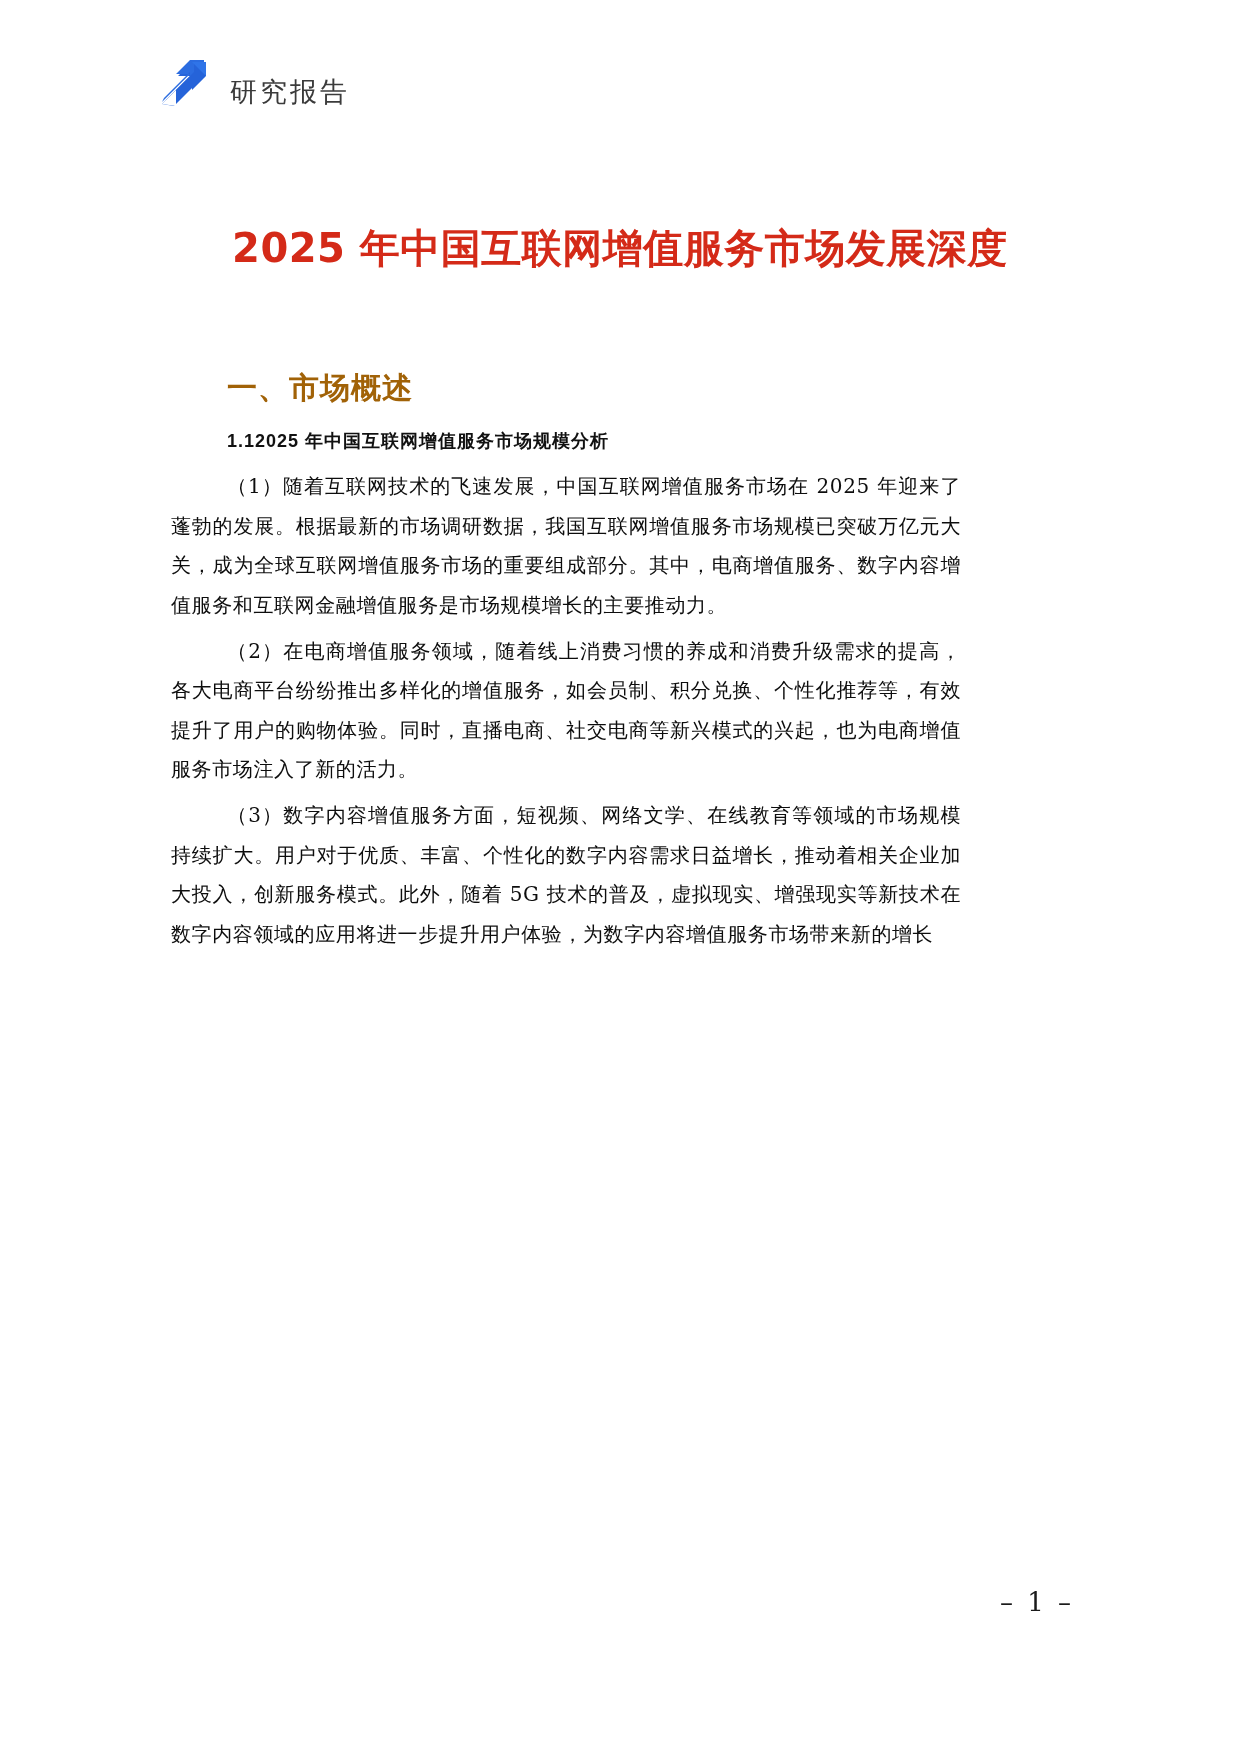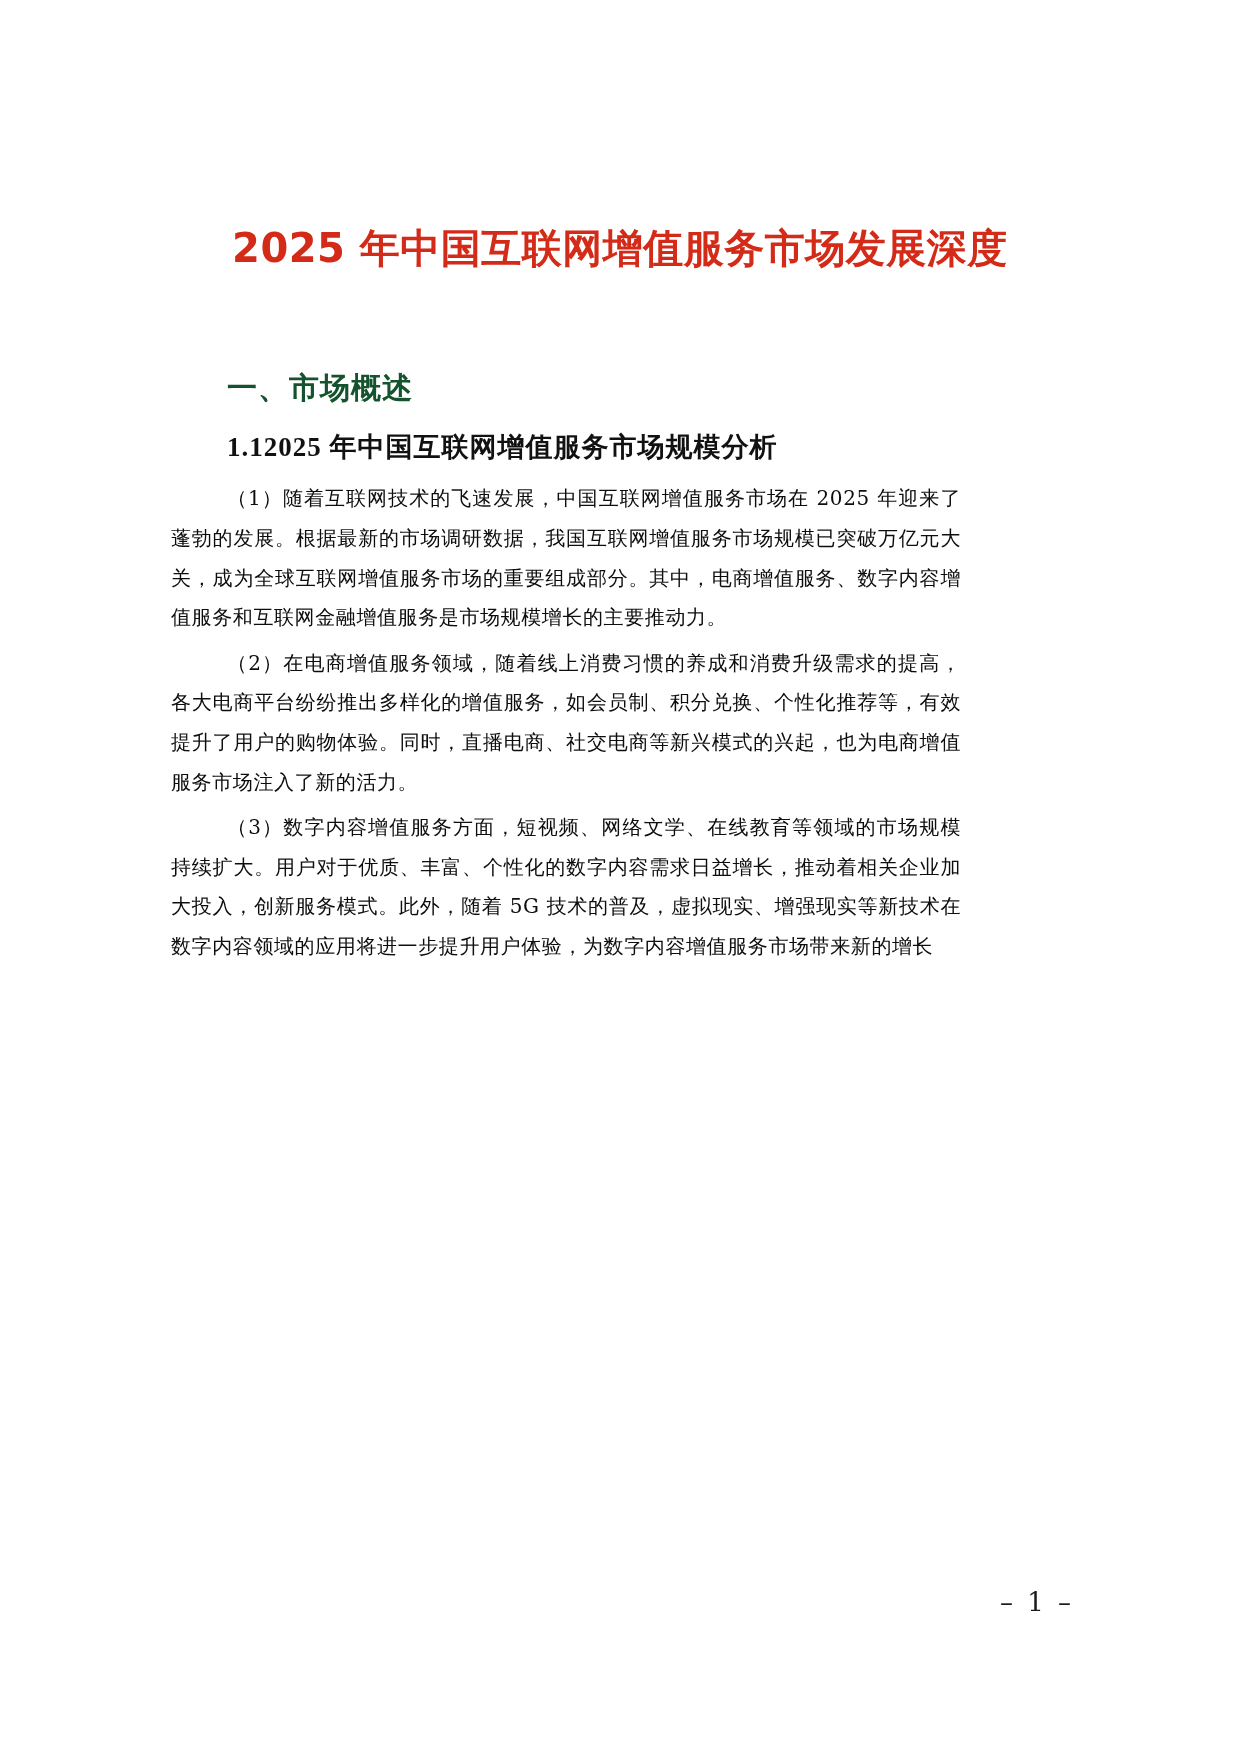--- a/index.html
+++ b/index.html
@@ -70,31 +70,31 @@
     position: absolute;
     left: 171px;
     top: 368px;
     width: 790px;
   }
 
   .h1 {
     font-family: "DejaVu Sans", "Liberation Sans", sans-serif;
     font-weight: 700;
     font-size: 30px;
-    color: #14532d;
+    color: #a16207;
     letter-spacing: 1px;
     margin: 0 0 22px 0;
     padding-left: 56px;
     line-height: 1.3;
   }
 
   .h2 {
-    font-family: Liberation Serif, serif;
+    font-family: Liberation Sans, sans-serif;
     font-weight: 700;
-    font-size: 27px;
+    font-size: 18px;
     color: #111111;
     letter-spacing: 1px;
     margin: 0 0 14px 0;
     padding-left: 56px;
     line-height: 1.35;
   }
 
   .para {
     font-family: "DejaVu Serif", "Liberation Serif", serif;
     font-size: 20px;
@@ -117,20 +117,32 @@
     font-size: 26px;
     color: #1a1a1a;
     letter-spacing: 3px;
   }
 </style>
 </head>
 <body>
 
 <div class="page">
 
+  <div class="masthead">
+    <span>
+      <svg class="logo-mark" viewBox="0 0 52 56" xmlns="http://www.w3.org/2000/svg">
+        <path d="M6 40 L32 14 L32 30 L46 16 L46 2 L32 2 L18 16 L34 16 L8 42 Z" fill="#2563d9"></path>
+        <path d="M4 38 L30 12 L30 26 L44 12 L44 0 L30 0 L16 14 L30 14 L2 42 Z" fill="#2b6ce0"></path>
+        <path d="M2 44 L34 12 L34 2 L46 2 L46 14 L14 46 Z" fill="#2563d9"></path>
+        <path d="M2 44 L16 30 L16 46 Z" fill="#ffffff"></path>
+        <path d="M46 2 L46 16 L32 2 Z" fill="#2f74e8"></path>
+      </svg>
+    </span>
+    <span class="logo-text">研究报告</span>
+  </div>
 
   <div class="doc-title">
     <span class="tline">2025 年中国互联网增值服务市场发展深度</span>
   </div>
 
   <div class="content">
     <h1 class="h1">一、市场概述</h1>
     <h2 class="h2">1.12025 年中国互联网增值服务市场规模分析</h2>
     <p class="para">（1）随着互联网技术的飞速发展，中国互联网增值服务市场在 2025 年迎来了蓬勃的发展。根据最新的市场调研数据，我国互联网增值服务市场规模已突破万亿元大关，成为全球互联网增值服务市场的重要组成部分。其中，电商增值服务、数字内容增值服务和互联网金融增值服务是市场规模增长的主要推动力。</p>
     <p class="para">（2）在电商增值服务领域，随着线上消费习惯的养成和消费升级需求的提高，各大电商平台纷纷推出多样化的增值服务，如会员制、积分兑换、个性化推荐等，有效提升了用户的购物体验。同时，直播电商、社交电商等新兴模式的兴起，也为电商增值服务市场注入了新的活力。</p>

